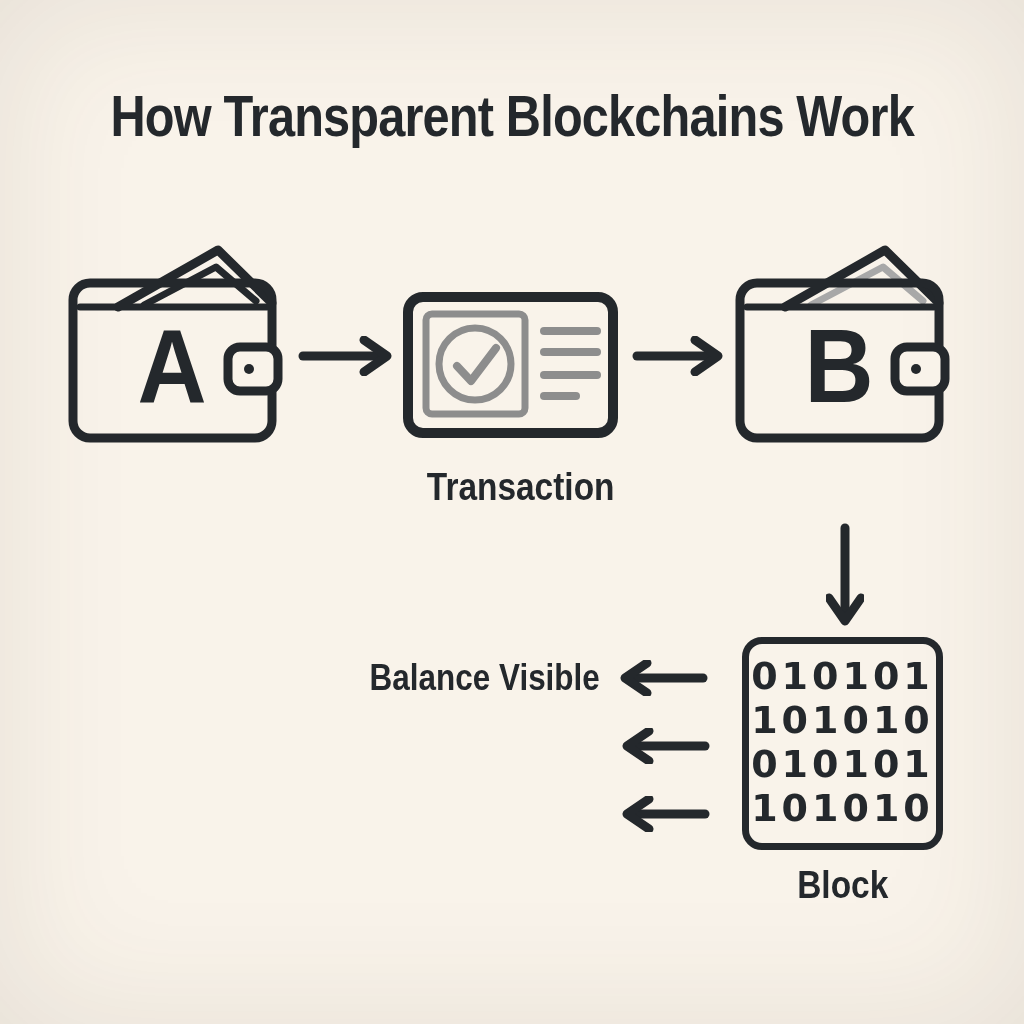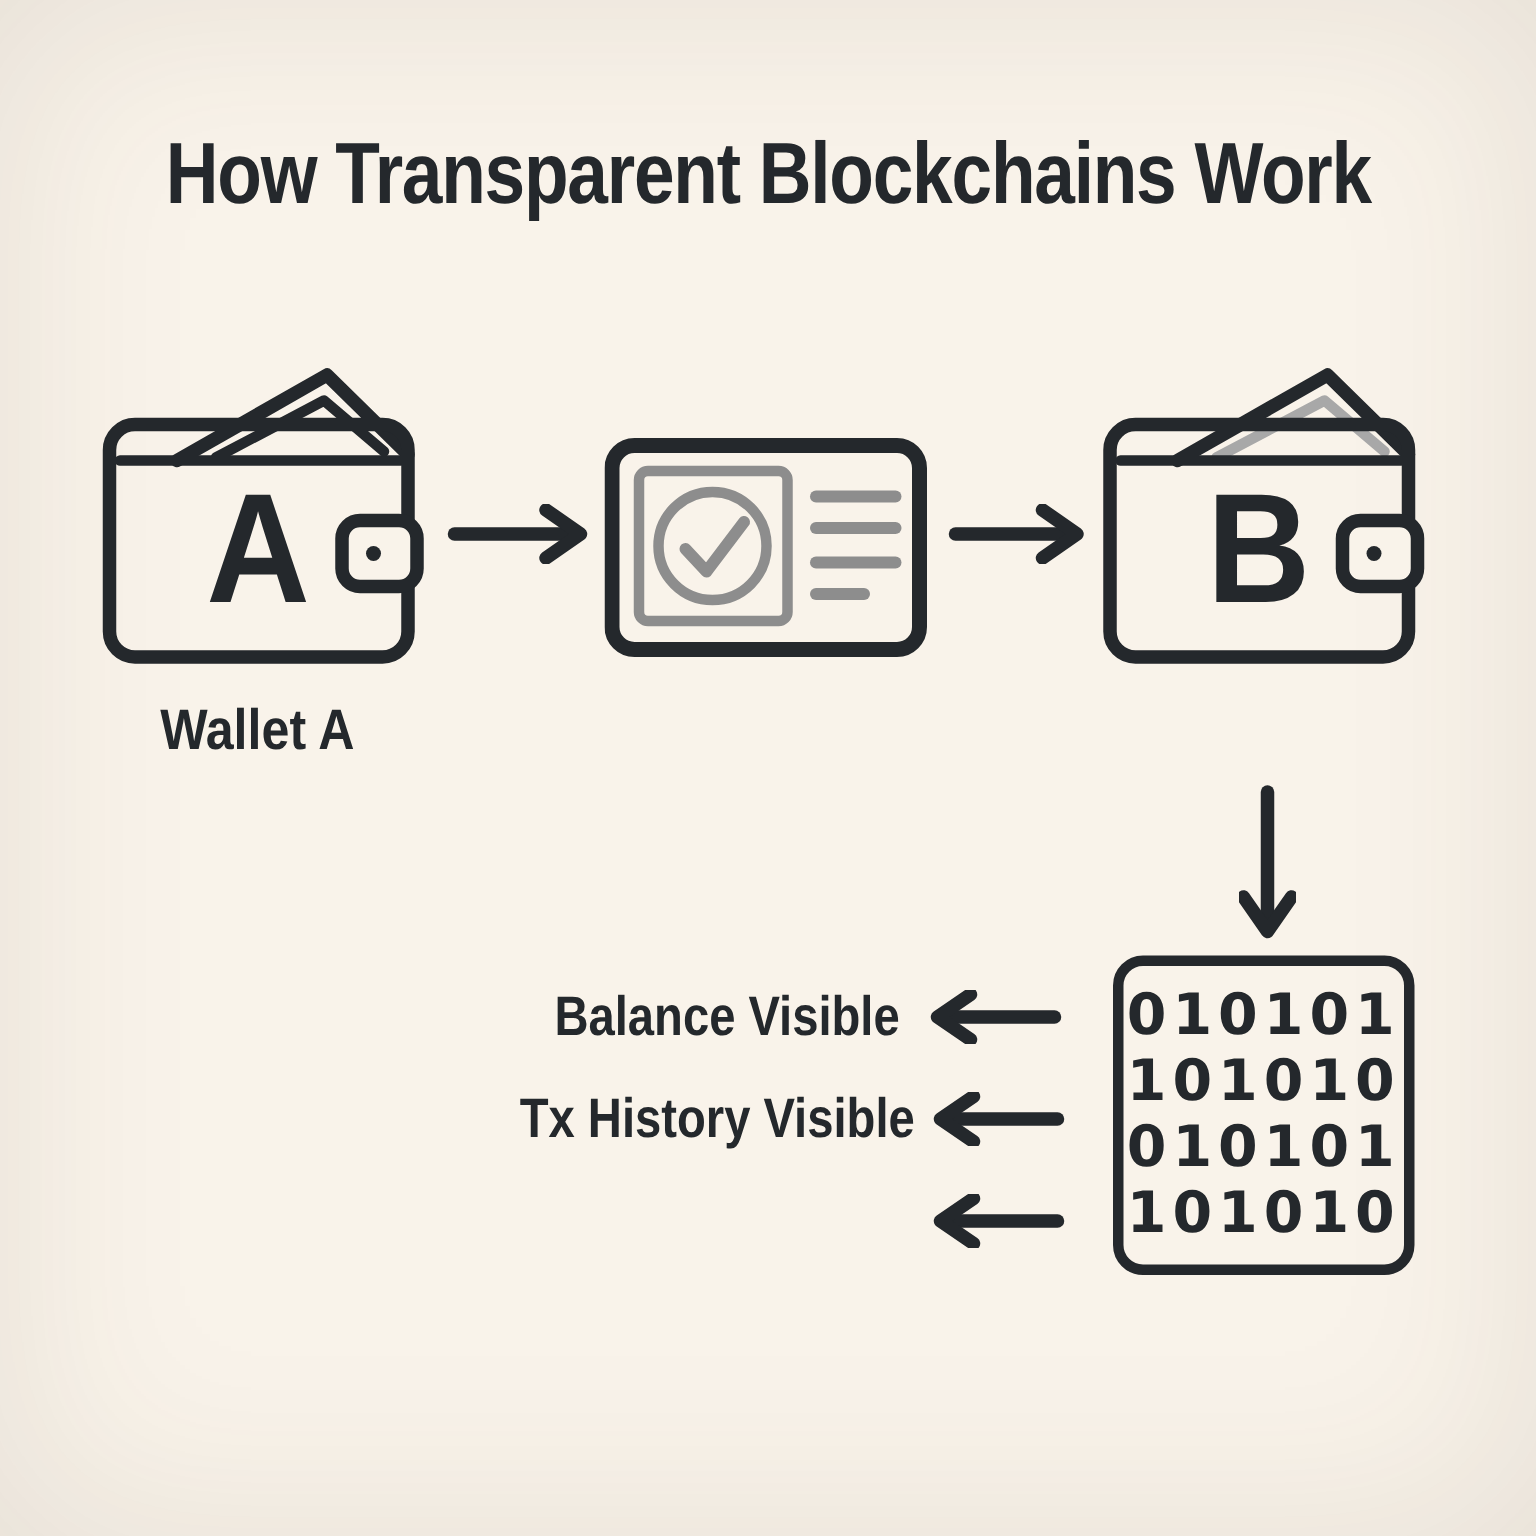--- a/index.html
+++ b/index.html
@@ -83,41 +83,41 @@
     <svg width="215" height="200" viewBox="0 0 215 200">
       <path class="s-ink f-none" d="M50 64 L150 7 L204 60" stroke-width="9" stroke-linejoin="round" stroke-linecap="round"></path>
       <path class="s-ink f-none" d="M76 62 L148 24 L188 58" stroke-width="7" stroke-linejoin="round" stroke-linecap="round"></path>
       <line class="s-ink" x1="12" y1="64" x2="199" y2="64" stroke-width="7" stroke-linecap="round"></line>
       <rect class="f-none s-ink" x="5" y="40" width="199" height="155" rx="17" stroke-width="9"></rect>
       <rect class="f-bg s-ink" x="160" y="104" width="50" height="44" rx="12" stroke-width="9"></rect>
       <circle class="f-ink" cx="181" cy="126" r="5"></circle>
     </svg>
     <span class="wallet-letter">A</span>
   </div>
-  <div class="abs caption" style="left:72px;top:466px;width:200px;"><span>Wallet A</span></div>
 
   <div class="abs" style="left:298px;top:336px;">
     <svg width="95" height="40" viewBox="0 0 95 40">
       <line class="s-ink" x1="5" y1="20" x2="86" y2="20" stroke-width="9" stroke-linecap="round"></line>
       <path class="s-ink f-none" d="M66 4 L89 20 L66 36" stroke-width="9" stroke-linecap="round" stroke-linejoin="round"></path>
     </svg>
   </div>
 
   <div class="abs" style="left:403px;top:292px;">
     <svg width="215" height="146" viewBox="0 0 215 146">
       <rect class="f-none s-ink" x="5" y="5" width="205" height="136" rx="15" stroke-width="10"></rect>
       <rect class="f-none s-muted" x="23" y="22" width="99" height="100" rx="6" stroke-width="7"></rect>
       <circle class="f-none s-muted" cx="72" cy="72" r="36" stroke-width="7"></circle>
       <path class="f-none s-muted" d="M54 74 L68 89 L93 56" stroke-width="8" stroke-linecap="round" stroke-linejoin="round"></path>
       <line class="s-muted" x1="141" y1="39" x2="194" y2="39" stroke-width="8" stroke-linecap="round"></line>
       <line class="s-muted" x1="141" y1="60" x2="194" y2="60" stroke-width="8" stroke-linecap="round"></line>
       <line class="s-muted" x1="141" y1="83" x2="194" y2="83" stroke-width="8" stroke-linecap="round"></line>
       <line class="s-muted" x1="141" y1="104" x2="173" y2="104" stroke-width="8" stroke-linecap="round"></line>
     </svg>
   </div>
+  <div class="abs caption" style="left:404px;top:466px;width:234px;"><span>Transaction</span></div>
 
   <div class="abs" style="left:632px;top:336px;">
     <svg width="92" height="40" viewBox="0 0 92 40">
       <line class="s-ink" x1="5" y1="20" x2="83" y2="20" stroke-width="9" stroke-linecap="round"></line>
       <path class="s-ink f-none" d="M63 4 L86 20 L63 36" stroke-width="9" stroke-linecap="round" stroke-linejoin="round"></path>
     </svg>
   </div>
 
   <div class="abs" style="left:735px;top:243px;width:215px;height:200px;">
     <svg width="215" height="200" viewBox="0 0 215 200">
@@ -137,30 +137,30 @@
       <path class="s-ink f-none" d="M3 76 L19 99 L35 76" stroke-width="9" stroke-linecap="round" stroke-linejoin="round"></path>
     </svg>
   </div>
 
   <div class="abs block-box">
     <div class="binary-row">010101</div>
     <div class="binary-row">101010</div>
     <div class="binary-row">010101</div>
     <div class="binary-row">101010</div>
   </div>
+  <div class="abs caption" style="left:743px;top:864px;width:200px;"><span>Block</span></div>
 
   <div class="abs prop-label" style="right:424px;top:658px;"><span>Balance Visible</span></div>
   <div class="abs" style="left:618px;top:660px;">
     <svg width="90" height="36" viewBox="0 0 90 36">
       <line class="s-ink" x1="85" y1="18" x2="10" y2="18" stroke-width="9" stroke-linecap="round"></line>
       <path class="s-ink f-none" d="M29 3 L7 18 L29 33" stroke-width="9" stroke-linecap="round" stroke-linejoin="round"></path>
     </svg>
   </div>
 
-  <div class="abs prop-label" style="right:414px;top:726px;"><span>Tx History Visible</span></div>
   <div class="abs" style="left:620px;top:728px;">
     <svg width="90" height="36" viewBox="0 0 90 36">
       <line class="s-ink" x1="85" y1="18" x2="10" y2="18" stroke-width="9" stroke-linecap="round"></line>
       <path class="s-ink f-none" d="M29 3 L7 18 L29 33" stroke-width="9" stroke-linecap="round" stroke-linejoin="round"></path>
     </svg>
   </div>
 
   <div class="abs" style="left:620px;top:796px;">
     <svg width="90" height="36" viewBox="0 0 90 36">
       <line class="s-ink" x1="85" y1="18" x2="10" y2="18" stroke-width="9" stroke-linecap="round"></line>

